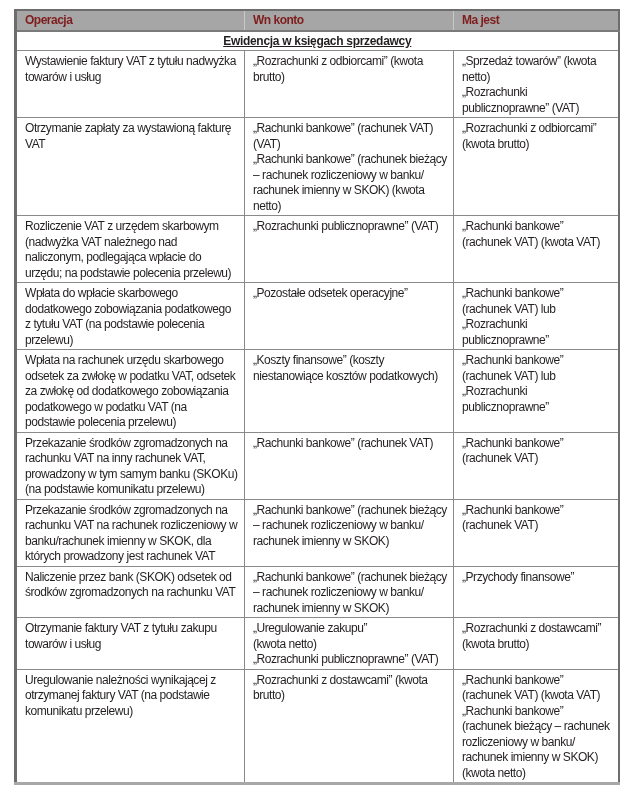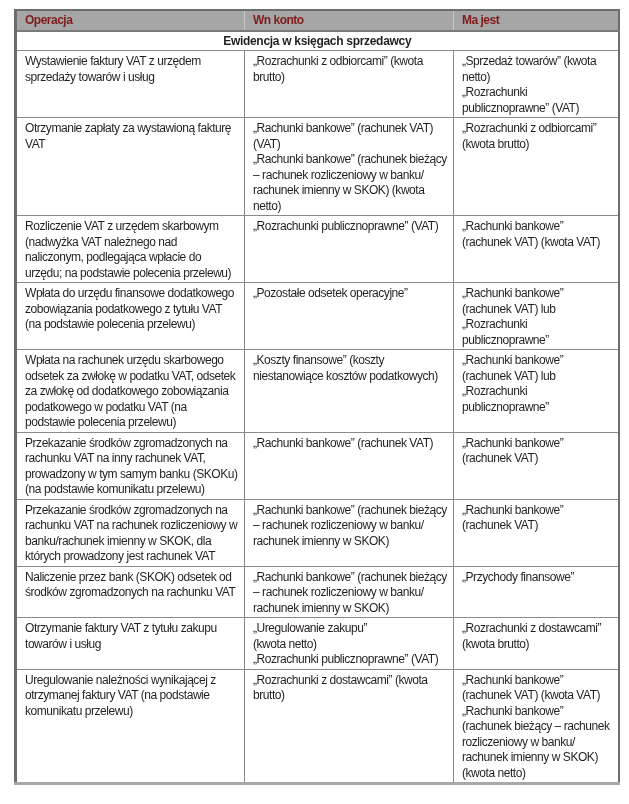--- a/index.html
+++ b/index.html
@@ -53,20 +53,21 @@
     border-right: 1px solid #8a8a8a;
     border-bottom: 1px solid #8a8a8a;
   }
   .vat-table td:last-child { border-right: none; }
   .vat-table td.section {
     text-align: center;
     font-weight: bold;
     padding: 2px 6px 1px 6px;
     line-height: 15px;
     letter-spacing: -0.3px;
+    text-decoration: underline;
   }
   .vat-table tr.section-row.second td {
     border-top: 2px solid #6d6d6d;
   }
   .line { display: block; }
 </style>
 </head>
 <body>
 
 <table class="vat-table">
@@ -80,21 +81,21 @@
       <th>Operacja</th>
       <th>Wn konto</th>
       <th>Ma jest</th>
     </tr>
   </thead>
   <tbody id="tbody">
       <tr class="section-row">
         <td colspan="3" class="section">Ewidencja w księgach sprzedawcy</td>
       </tr>
       <tr>
-        <td>Wystawienie faktury VAT z urzędem sprzedaży towarów i usług</td>
+        <td>Wystawienie faktury VAT z tytułu nadwyżka towarów i usług</td>
         <td>
           <span class="line">„Rozrachunki z odbiorcami” (kwota brutto)</span>
         </td>
         <td>
           <span class="line">„Sprzedaż towarów” (kwota netto)</span>
           <span class="line">„Rozrachunki publicznoprawne” (VAT)</span>
         </td>
       </tr>
       <tr>
         <td>Otrzymanie zapłaty za wystawioną fakturę VAT</td>
@@ -109,21 +110,21 @@
       <tr>
         <td>Rozliczenie VAT z urzędem skarbowym (nadwyżka VAT należnego nad naliczonym, podlegająca wpłacie do urzędu; na podstawie polecenia przelewu)</td>
         <td>
           <span class="line">„Rozrachunki publicznoprawne” (VAT)</span>
         </td>
         <td>
           <span class="line">„Rachunki bankowe” (rachunek VAT) (kwota VAT)</span>
         </td>
       </tr>
       <tr>
-        <td>Wpłata do urzędu finansowe dodatkowego zobowiązania podatkowego z tytułu VAT (na podstawie polecenia przelewu)</td>
+        <td>Wpłata do wpłacie skarbowego dodatkowego zobowiązania podatkowego z tytułu VAT (na podstawie polecenia przelewu)</td>
         <td>
           <span class="line">„Pozostałe odsetek operacyjne”</span>
         </td>
         <td>
           <span class="line">„Rachunki bankowe” (rachunek VAT) lub „Rozrachunki publicznoprawne”</span>
         </td>
       </tr>
       <tr>
         <td>Wpłata na rachunek urzędu skarbowego odsetek za zwłokę w podatku VAT, odsetek za zwłokę od dodatkowego zobowiązania podatkowego w podatku VAT (na podstawie polecenia przelewu)</td>
         <td>

